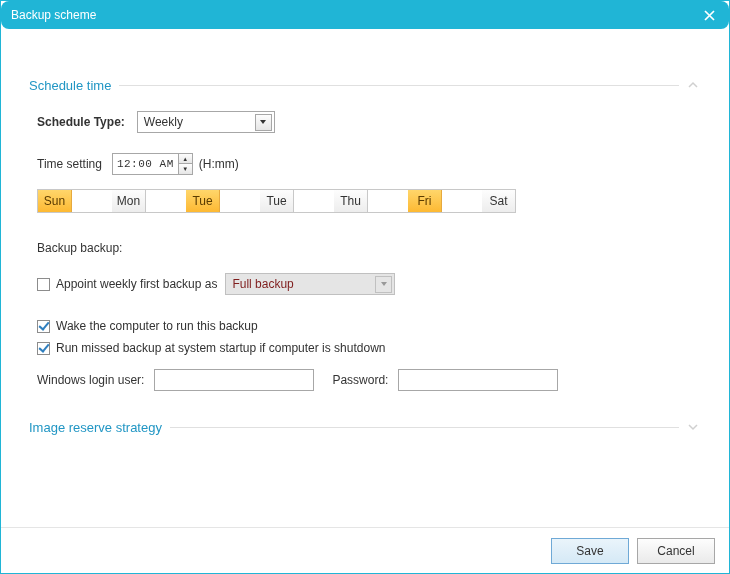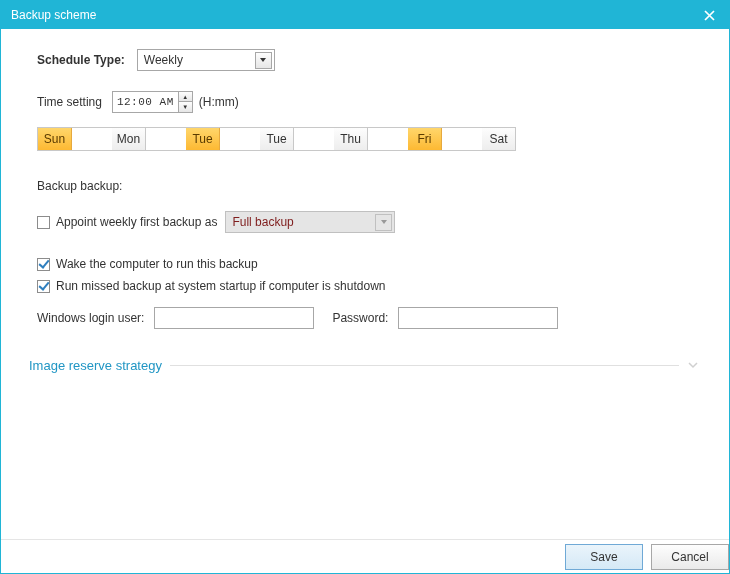--- a/index.html
+++ b/index.html
@@ -15,20 +15,21 @@
     overflow: hidden;
   }
   .titlebar {
     background: #20b5d6;
     color: #fff;
     height: 28px;
     display: flex;
     align-items: center;
     padding: 0 10px;
     font-size: 12px;
+    border-radius: 8px;
   }
   .titlebar .title { flex: 1; }
   .titlebar .close-btn {
     width: 20px; height: 20px;
     display: flex; align-items: center; justify-content: center;
     cursor: pointer;
     font-size: 15px;
   }
   .content {
     padding: 20px 28px 0 28px;
@@ -154,26 +155,26 @@
   .text-input {
     height: 22px;
     border: 1px solid #a7a7a7;
     background: #fff;
     width: 160px;
     padding: 0 4px;
   }
   .footer {
     position: absolute;
     bottom: 0; left: 0; right: 0;
-    height: 34px;
+    height: 46px;
     border-top: 1px solid #e5e5e5;
     display: flex;
     align-items: center;
     justify-content: flex-end;
-    padding: 0 0;
+    padding: 0 14px;
     gap: 8px;
   }
   .btn {
     min-width: 78px;
     height: 26px;
     border: 1px solid #a7a7a7;
     background: linear-gradient(#fdfdfd, #eaeaea);
     display: flex; align-items: center; justify-content: center;
     cursor: pointer;
     color: #333;
@@ -191,20 +192,29 @@
   <span class="title">Backup scheme</span>
   <div class="close-btn">
     <svg width="11" height="11" viewBox="0 0 11 11">
         <path d="M1 1 L10 10 M10 1 L1 10" stroke="#fff" stroke-width="1.7" fill="none"></path>
       </svg>
   </div>
 </div>
 
 <div class="content">
 
+  <div class="section-header">
+    <span>Schedule time</span>
+    <div class="line"></div>
+    <div class="chevron">
+      <svg width="12" height="12" viewBox="0 0 12 12">
+          <path d="M2 8 L6 4 L10 8" stroke="#d0d0d0" stroke-width="1.5" fill="none"></path>
+        </svg>
+    </div>
+  </div>
 
   <div class="section-body">
 
     <div class="row">
       <span class="label-bold">Schedule Type:</span>
       <div class="select" style="width:138px">
         <span>Weekly</span>
         <div class="arrow-btn">
           <svg viewBox="0 0 8 8">
               <path d="M1 2 L4 6 L7 2 Z" fill="#333"></path>

